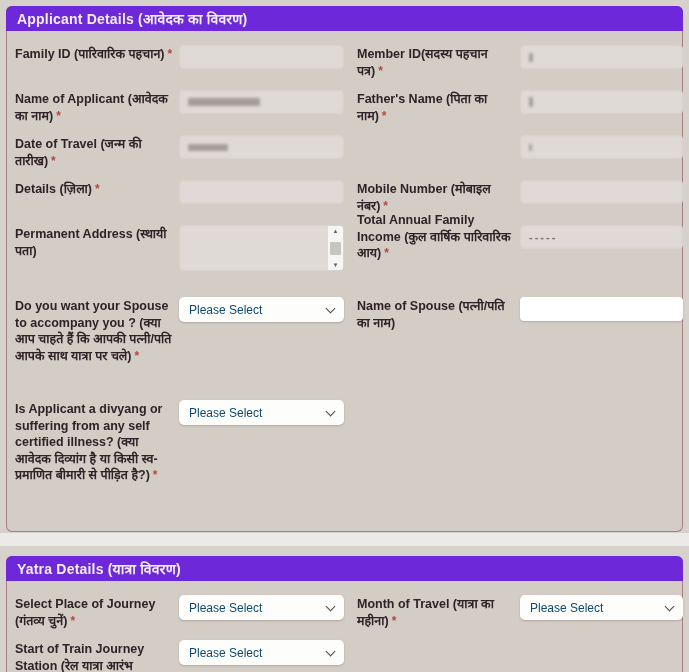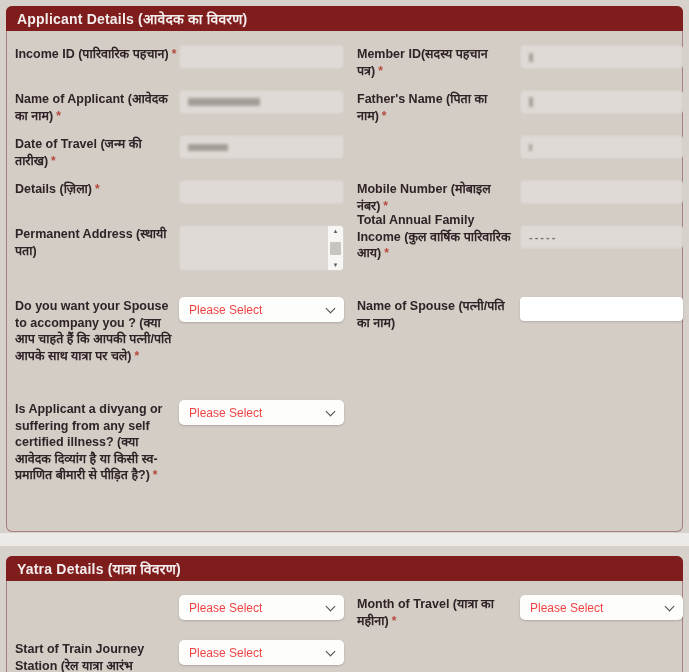--- a/index.html
+++ b/index.html
@@ -10,21 +10,21 @@
   }
   .gap-band{position:absolute;left:0;top:533px;width:689px;height:13px;background:#eceae7;}
   .panel{
     position:absolute;left:6px;width:677px;box-sizing:border-box;
     background:#d3cdc6;border:1px solid rgba(122,47,66,.5);border-radius:6px;
   }
   .panel-applicant{top:6px;height:526px;}
   .panel-yatra{top:556px;height:140px;}
   .phead{
     position:absolute;top:-1px;left:-1px;right:-1px;height:25px;
-    background:#7f1d1d;border-radius:6px 6px 0 0;
+    background:#6d28d9;border-radius:6px 6px 0 0;
     color:#f3eded;font-weight:bold;font-size:14px;letter-spacing:.2px;
     display:flex;align-items:center;padding:0 11px;box-sizing:border-box;
   }
   .lbl{
     position:absolute;color:#2f2327;font-weight:bold;font-size:12.5px;line-height:16.5px;
   }
   .req{color:#b5493b;margin-left:3px;font-size:12px;}
   .iro{
     position:absolute;height:24px;background:#dfdad5;border-radius:4px;
     box-shadow:inset 0 0 3px rgba(60,50,40,.10);
@@ -44,42 +44,42 @@
     justify-content:space-between;padding:2px 0;box-sizing:border-box;
   }
   .sarr{font-size:6px;color:#60605e;line-height:6px;cursor:default;}
   .sthumb{width:11px;height:13px;background:#c8c4bf;border-radius:1px;}
   .sel{
     position:absolute;height:25px;background:#fdfdfc;border-radius:5px;
     box-shadow:0 1px 2px rgba(70,55,50,.25);
     display:flex;align-items:center;justify-content:space-between;
     padding:0 10px;box-sizing:border-box;cursor:pointer;
   }
-  .selval{color:#ef4444;font-size:12px;}
+  .selval{color:#0c4a6e;font-size:12px;}
   .chev{
     width:6px;height:6px;border-right:1.7px solid #4c4843;border-bottom:1.7px solid #4c4843;
     transform:rotate(45deg);margin-top:-3px;flex:none;
   }
   .inw{
     position:absolute;height:24px;background:#ffffff;border-radius:4px;
     box-shadow:0 1px 2px rgba(70,55,50,.22);box-sizing:border-box;
   }
 </style>
 </head>
 <body>
 
 <div class="gap-band"></div>
 
 <section class="panel panel-applicant">
   <div class="phead">
     <span>Applicant Details (आवेदक का विवरण)</span>
   </div>
 
   <div class="lbl" style="top:39px;left:8px;width:162px">
-    <span>Income ID (पारिवारिक पहचान)</span><span class="req">*</span>
+    <span>Family ID (पारिवारिक पहचान)</span><span class="req">*</span>
   </div>
   <div class="iro" style="top:38px;left:172px;width:165px"></div>
   <div class="lbl" style="top:39px;left:350px;width:158px">
     <span>Member ID(सदस्य पहचान पत्र)</span><span class="req">*</span>
   </div>
   <div class="iro" style="top:38px;left:513px;width:163px">
     <i class="smudge" style="width:4px;height:9px"></i>
   </div>
 
   <div class="lbl" style="top:84px;left:8px;width:162px">
@@ -150,20 +150,23 @@
     <span class="selval">Please Select</span>
     <span class="chev"></span>
   </div>
 </section>
 
 <section class="panel panel-yatra">
   <div class="phead">
     <span>Yatra Details (यात्रा विवरण)</span>
   </div>
 
+  <div class="lbl" style="top:39px;left:8px;width:162px">
+    <span>Select Place of Journey (गंतव्य चुनें)</span><span class="req">*</span>
+  </div>
   <div class="sel" style="top:38px;left:172px;width:165px">
     <span class="selval">Please Select</span>
     <span class="chev"></span>
   </div>
   <div class="lbl" style="top:39px;left:350px;width:158px">
     <span>Month of Travel (यात्रा का महीना)</span><span class="req">*</span>
   </div>
   <div class="sel" style="top:38px;left:513px;width:163px">
     <span class="selval">Please Select</span>
     <span class="chev"></span>

